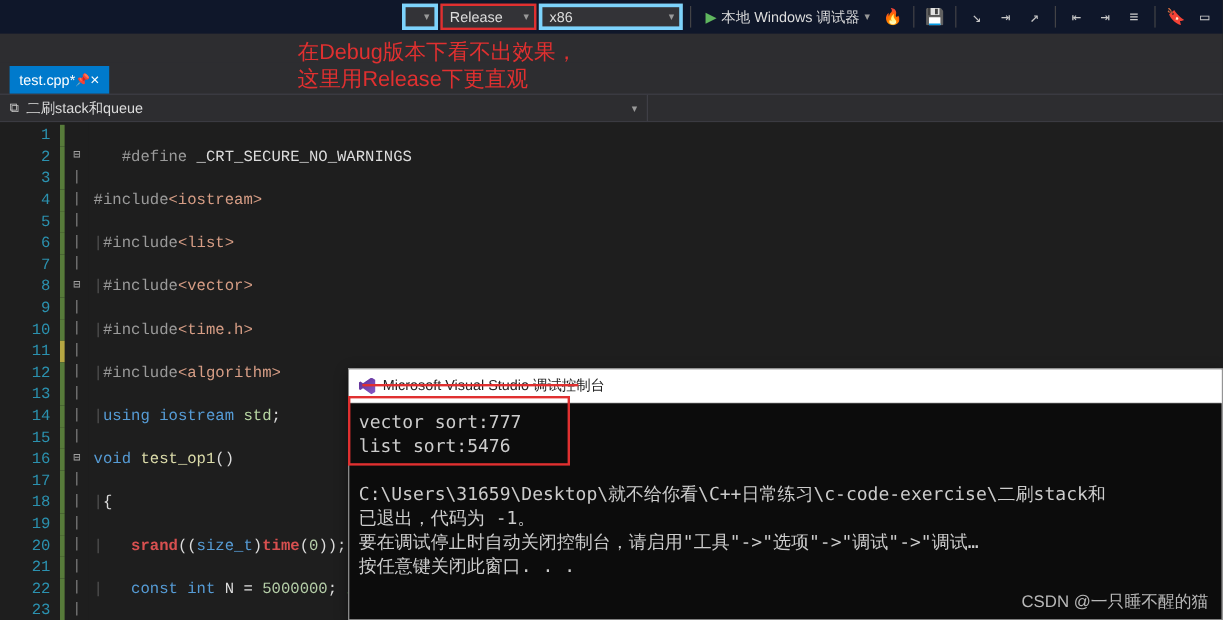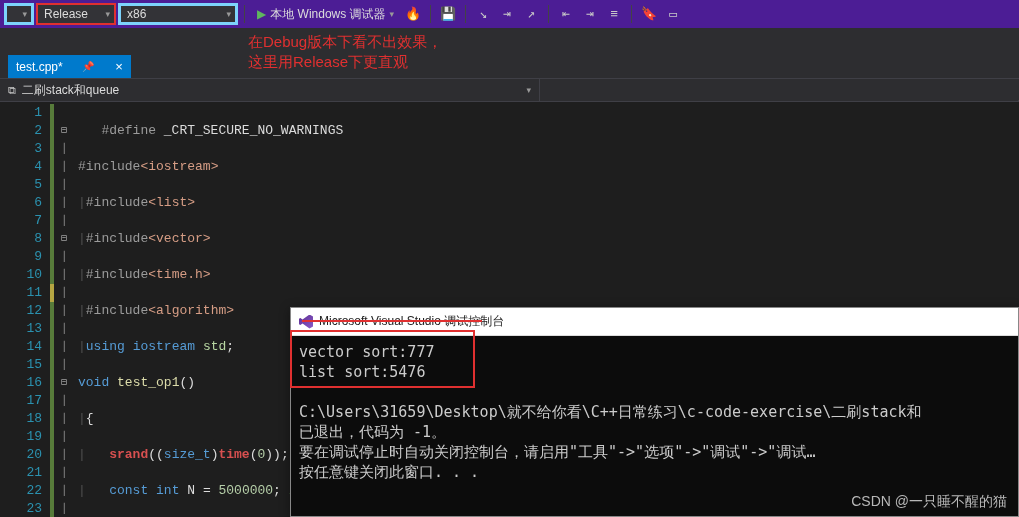--- a/index.html
+++ b/index.html
@@ -8,25 +8,26 @@
       font-size: 13px;
       background: #2d2d30;
       color: #dcdcdc;
       width: 1019px;
       height: 517px;
       overflow: hidden;
       position: relative;
     }
     .toolbar {
       height: 28px;
-      background: #4c1d95;
+      background: #0f172a;
       display: flex;
       align-items: center;
       padding: 0 4px;
       gap: 2px;
+      justify-content: flex-end;
     }
     .toolbar .dropdown {
       background: #333337;
       border: 3px solid #7dd3fc;
       height: 22px;
       padding: 0 18px 0 6px;
       display: flex;
       align-items: center;
       font-size: 12px;
       font-family: 'Segoe UI', sans-serif;
@@ -46,42 +47,42 @@
       display: flex; align-items: center; gap: 4px;
       font-family: 'Segoe UI', sans-serif; font-size: 12px;
       padding: 0 6px; height: 22px;
     }
     .play-icon { color: #5fb65f; font-size: 12px; }
     .tb-icon { width: 22px; height: 22px; display: flex; align-items: center; justify-content: center; color: #c8c8c8; font-size: 13px; }
     .annotation-red {
       position: absolute;
       color: #e03030;
       font-family: 'Microsoft YaHei', sans-serif;
-      font-size: 15px;
+      font-size: 18px;
       line-height: 1.3;
       top: 32px;
       left: 248px;
     }
     .tab-bar {
       height: 26px;
       background: #2d2d30;
       display: flex;
       align-items: flex-end;
       padding-left: 8px;
       margin-top: 24px;
     }
     .tab {
       background: #007acc;
       color: white;
       padding: 4px 8px;
       font-family: 'Segoe UI', sans-serif;
       font-size: 12px;
       display: flex;
       align-items: center;
-      gap: 20px;
+      gap: 0;
     }
     .tab .pin { font-size: 10px; }
     .tab .close { font-size: 13px; }
     .breadcrumb {
       height: 24px;
       background: #2d2d30;
       border-top: 1px solid #3f3f46;
       border-bottom: 1px solid #3f3f46;
       display: flex;
       align-items: center;

